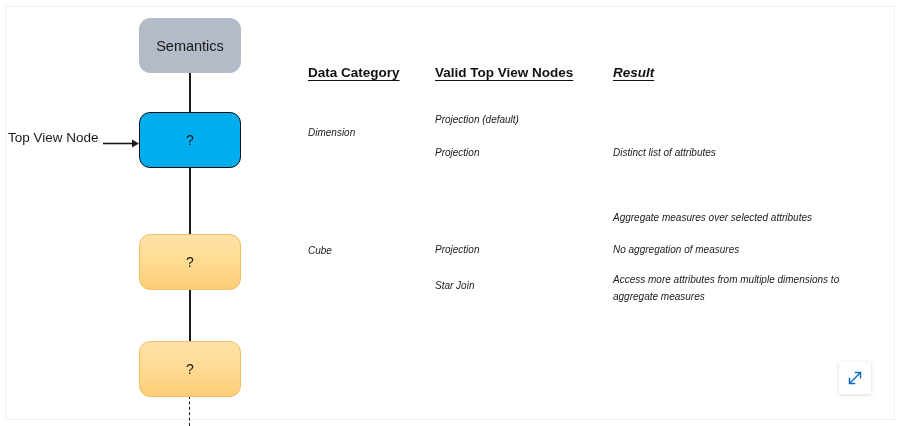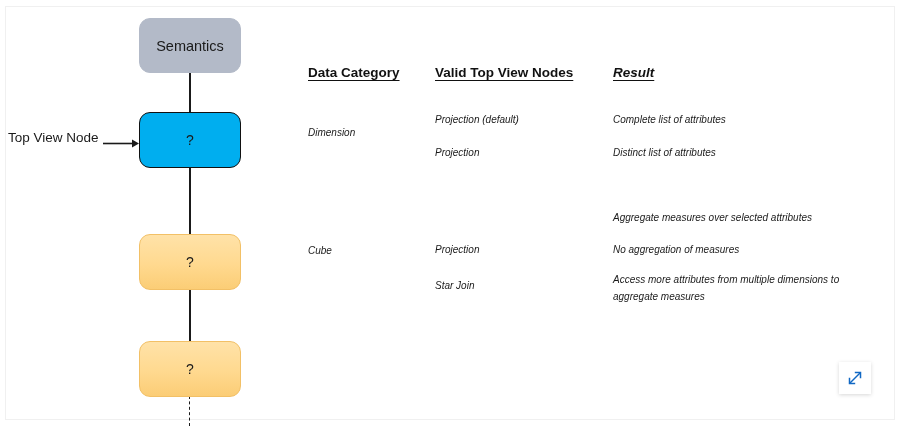--- a/index.html
+++ b/index.html
@@ -178,21 +178,20 @@
     <line x1="0" y1="4.5" x2="29" y2="4.5" stroke="#1a1a1a" stroke-width="1.6"></line>
     <polygon points="29,0.6 36,4.5 29,8.4" fill="#1a1a1a"></polygon>
   </svg>
 
   <div class="tbl-head th-cat">Data Category</div>
   <div class="tbl-head th-nodes">Valid Top View Nodes</div>
   <div class="tbl-head th-result">Result</div>
 
   <div class="cell col-cat" style="top:124px">Dimension</div>
   <div class="cell col-nodes" style="top:111px">Projection (default)</div>
-  <div class="cell col-result" style="top:111px">Complete list of attributes</div>
   <div class="cell col-nodes" style="top:144px">Projection</div>
   <div class="cell col-result" style="top:144px">Distinct list of attributes</div>
 
   <div class="cell col-cat" style="top:242px">Cube</div>
   <div class="cell col-result" style="top:209px">Aggregate measures over selected attributes</div>
   <div class="cell col-nodes" style="top:241px">Projection</div>
   <div class="cell col-result" style="top:241px">No aggregation of measures</div>
   <div class="cell col-nodes" style="top:277px">Star Join</div>
   <div class="cell col-result" style="top:271px">Access more attributes from multiple dimensions to aggregate measures</div>
 

